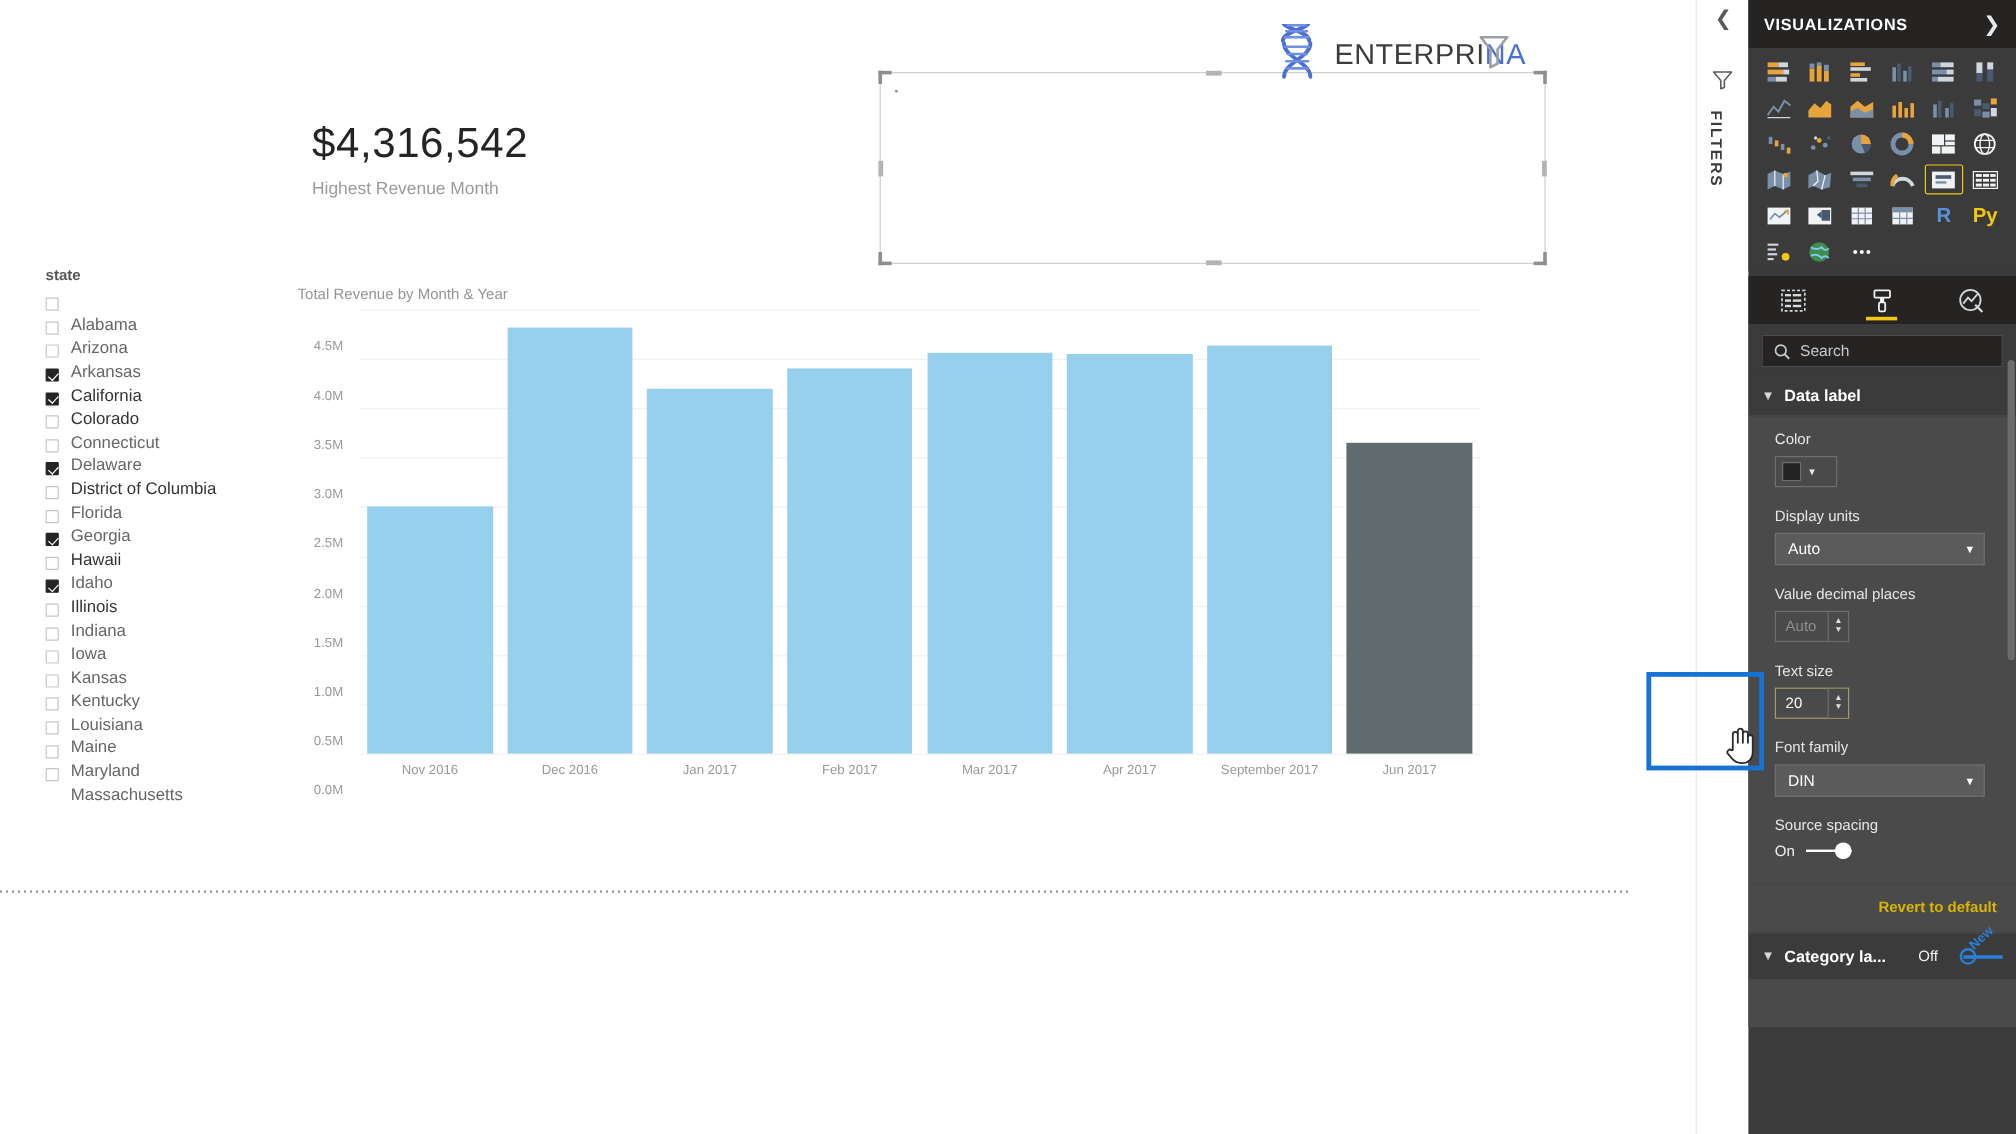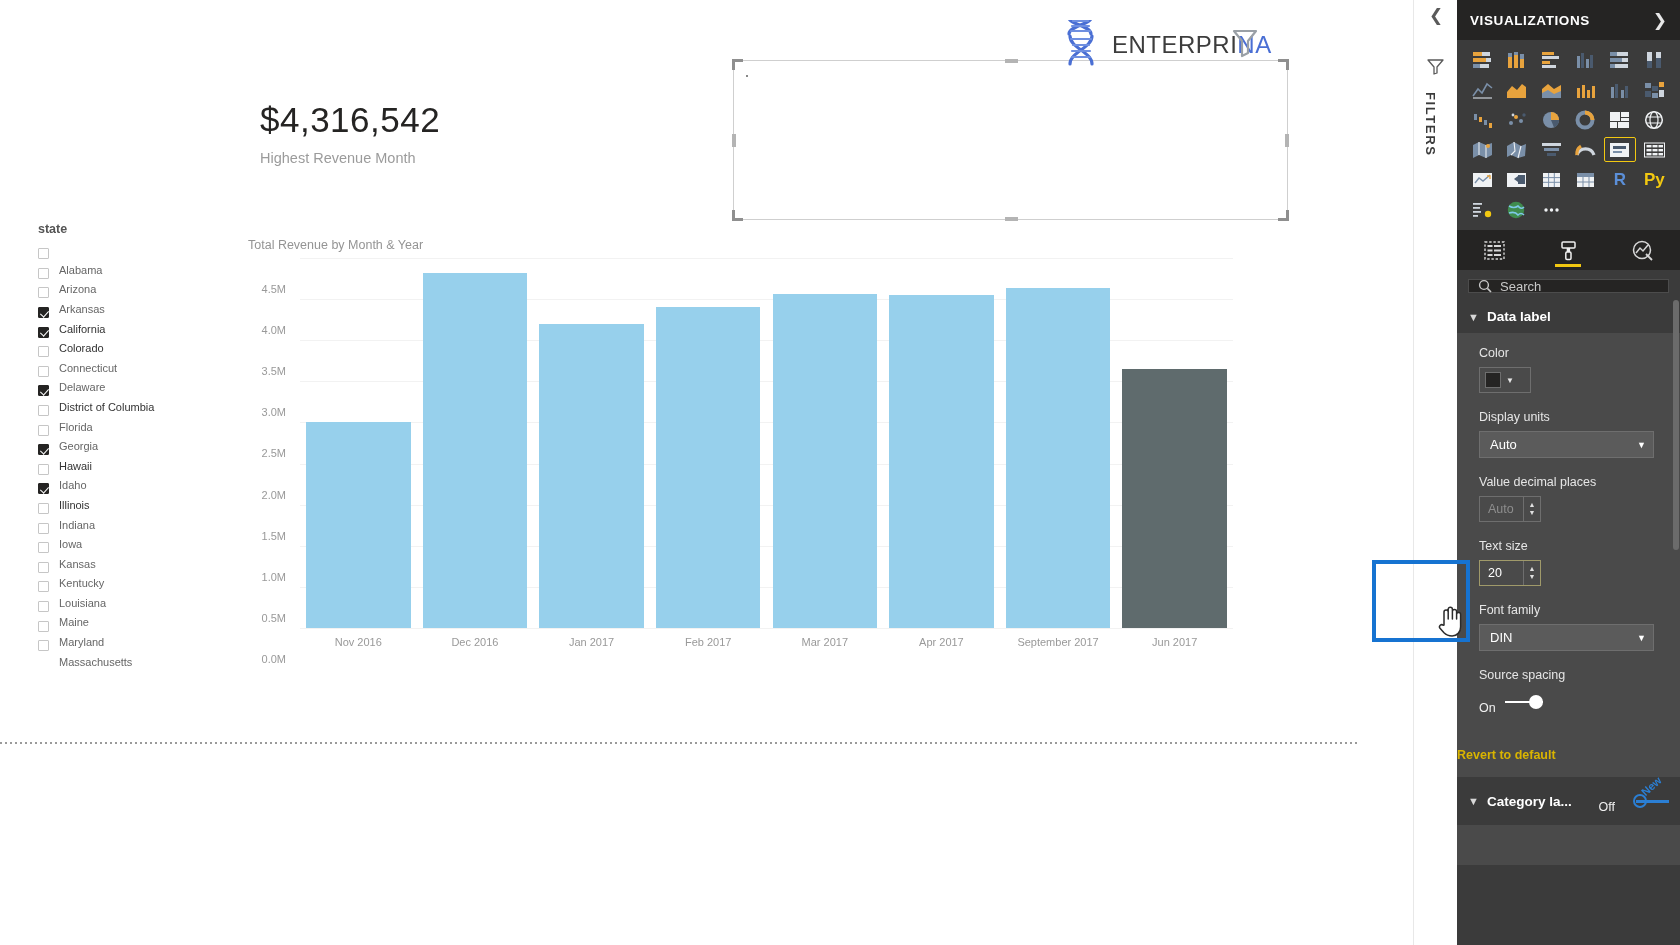--- a/index.html
+++ b/index.html
@@ -48,21 +48,21 @@
   .cbx {
     width: 11px; height: 11px; border: 1px solid #c6c6c6; background: #fff;
     margin-right: 10px; flex: none; position: relative; border-radius: 1px;
   }
   .cbx.on { background: #252423; border-color: #252423; }
   .cbx.on::after {
     content: ""; position: absolute; left: 2.5px; top: 0.5px;
     width: 4px; height: 7px; border: solid #ffffff;
     border-width: 0 1.6px 1.6px 0; transform: rotate(42deg);
   }
-  .state-label { font-size: 11px; color: #333; white-space: nowrap; margin-top: 32px; }
+  .state-label { font-size: 14px; color: #333; white-space: nowrap; margin-top: 32px; }
   .state-label.dim { color: #666; }
 
   
   .kpi { position: absolute; left: 260px; top: 100px; width: 226px; text-align: left; }
   .kpi-value { font-size: 35px; color: #252423; letter-spacing: .5px; font-weight: 400; }
   .kpi-label { font-size: 14.5px; color: #9b9b9b; margin-top: 10px; }
 
   
   .textvis {
     position: absolute; left: 733px; top: 60px; width: 555px; height: 160px;
@@ -178,21 +178,21 @@
     height: 40px; background: #252423; margin-top: 4px;
   }
   .pane-tab { width: 42px; height: 40px; display: flex; align-items: center; justify-content: center; position: relative; }
   .pane-tab.active::after {
     content: ""; position: absolute; bottom: 3px; left: 8px; right: 8px;
     height: 3px; background: #f2c811;
   }
 
   .search-wrap { padding: 9px 11px 6px 11px; background: #3b3b3b; }
   .search-box {
-    height: 14px; background: #252423; border: 1px solid #4c4c4c;
+    height: 27px; background: #252423; border: 1px solid #4c4c4c;
     display: flex; align-items: center; padding: 0 9px; gap: 8px;
   }
   .search-box .ph { font-size: 13px; color: #c8c8c8; }
 
   .sect-header {
     display: flex; align-items: center; gap: 8px;
     padding: 10px 11px 9px 11px; background: #3b3b3b;
     border-bottom: 1px solid #4a4a4a;
   }
   .sect-title { font-size: 13.5px; font-weight: 700; color: #ffffff; }
@@ -226,32 +226,32 @@
   }
   .spin .arrows span { font-size: 7px; line-height: 6px; color: #e0e0e0; }
 
   .hl-box {
     position: absolute; left: 1372px; top: 560px; width: 98px; height: 82px;
     border: 4px solid #1673d1; z-index: 30; pointer-events: none;
   }
   .cursor-hand { position: absolute; left: 1437px; top: 605px; z-index: 40; }
 
   .toggle-row { display: flex; align-items: center; gap: 9px; }
-  .tg-label { font-size: 12.5px; color: #f0f0f0; margin-top: 12px; }
+  .tg-label { font-size: 12.5px; color: #f0f0f0; }
   .tg {
     width: 38px; height: 14px; position: relative; display: flex; align-items: center;
   }
   .tg .line { position: absolute; left: 0; right: 0; height: 2px; background: #ffffff; }
   .tg .knob {
     position: absolute; width: 14px; height: 14px; border-radius: 50%;
   }
   .tg.on .knob { right: 0; background: #ffffff; }
 
   .revert {
-    text-align: left; padding: 12px 16px 14px 0; background: #4a4a4a;
+    text-align: right; padding: 12px 16px 14px 0; background: #4a4a4a;
     font-size: 12.5px; color: #d9b400; font-weight: 600;
   }
   .sect-header2 {
     display: flex; align-items: center; gap: 8px;
     padding: 11px 11px; background: #3b3b3b; border-top: 1px solid #4a4a4a;
     position: relative;
   }
   .blue-toggle { position: relative; width: 46px; height: 16px; }
   .blue-toggle .bline { position: absolute; left: 13px; top: 7px; width: 33px; height: 3px; background: #2b7fd4; }
   .blue-toggle .bknob {

